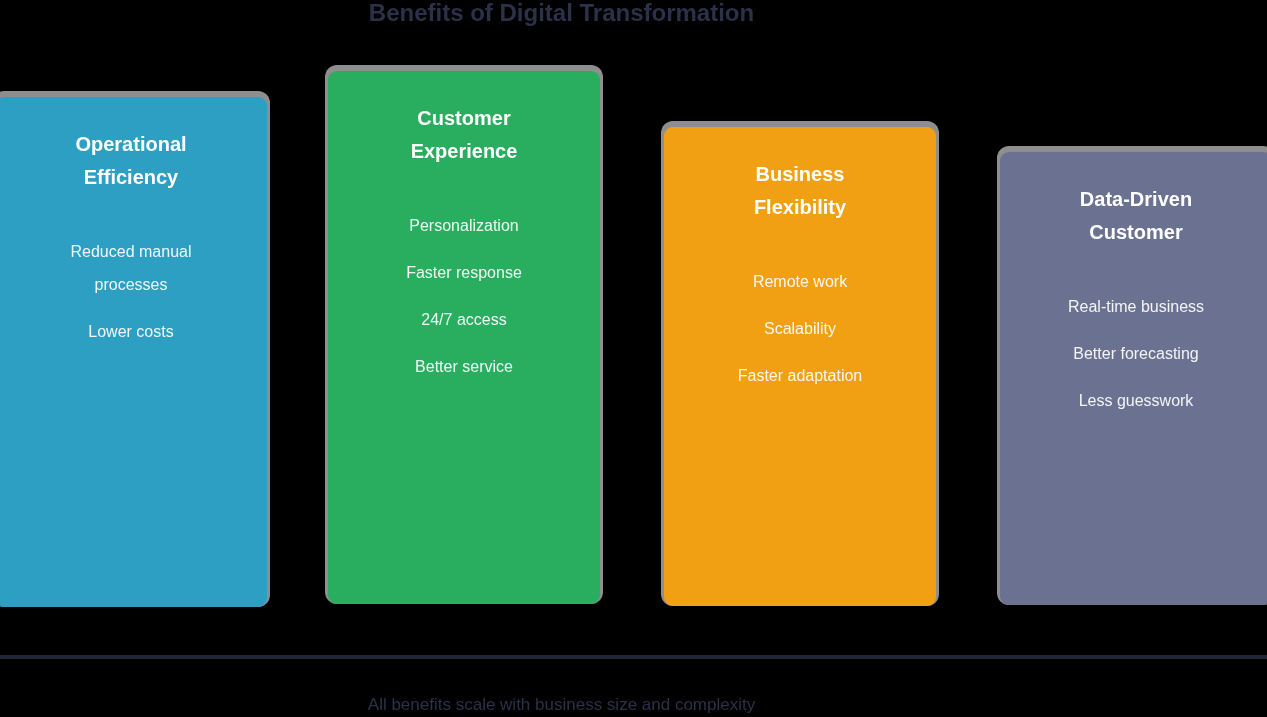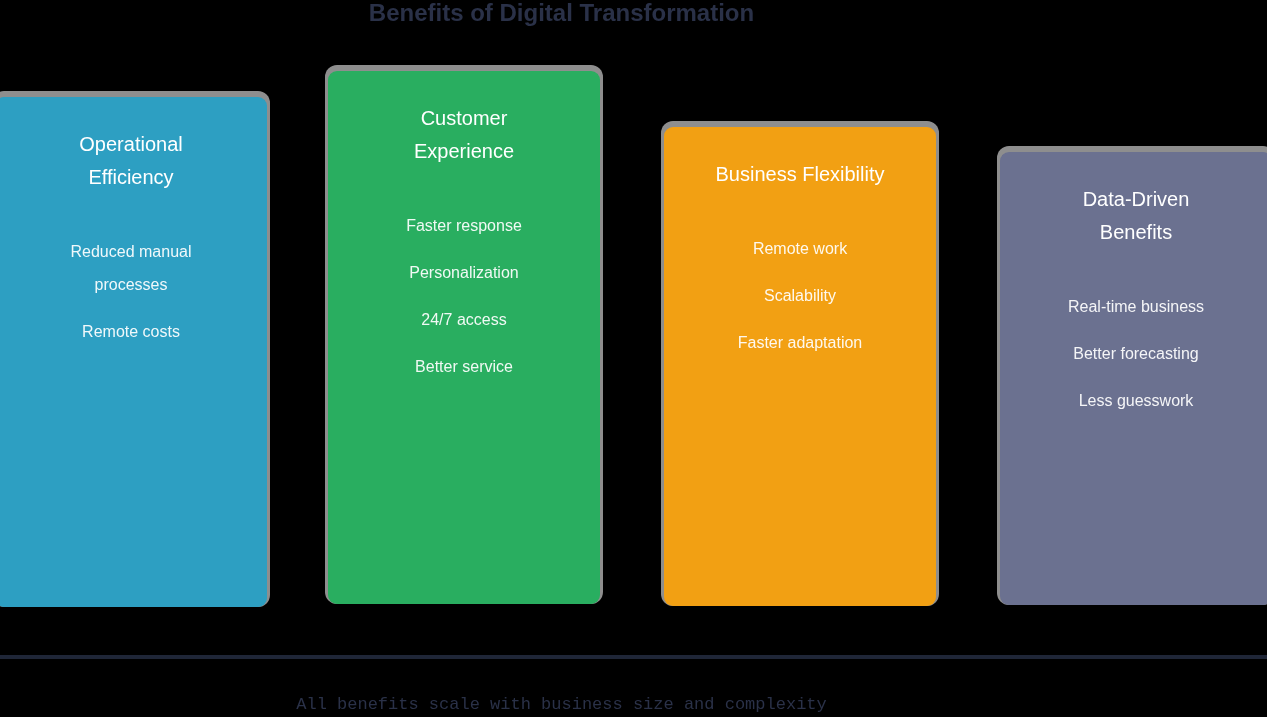--- a/index.html
+++ b/index.html
@@ -34,21 +34,21 @@
     box-shadow: 0 -3px 0 3px #8e8e8e;
     color: #ffffff;
     text-align: center;
     box-sizing: border-box;
     padding-top: 31px;
   }
   .card-title {
     width: 170px;
     margin: 0 auto;
     font-size: 20px;
-    font-weight: normal;
+    font-weight: bold;
     line-height: 33px;
     color: #ffffff;
   }
   .card-items {
     width: 190px;
     margin: 41px auto 0 auto;
   }
   .card-item {
     font-size: 16px;
     line-height: 33px;
@@ -65,56 +65,55 @@
   }
   .page-caption {
     position: absolute;
     top: 694px;
     left: 50%;
     transform: translateX(calc(-50% + 33px));
     white-space: nowrap;
     font-size: 17px;
     line-height: 21px;
     color: #262d42;
-    font-family: Liberation Mono, monospace;
   }
 </style>
 </head>
 <body style="background: rgb(0, 0, 0);">
 
 <div class="stage" style="background: rgb(0, 0, 0);">
   <div class="page-title" style="color: rgb(42, 49, 72);">Benefits of Digital Transformation</div>
 
   <div id="cards-root">
       <div class="card" style="left: -5px; top: 97px; width: 272px; height: 510px; background: rgb(45, 159, 194);">
     <div class="card-title">Operational Efficiency</div>
     <div class="card-items">
           <div class="card-item">Reduced manual processes</div>
-          <div class="card-item">Remote costs</div>
+          <div class="card-item">Lower costs</div>
         </div>
   </div>
       <div class="card" style="left: 328px; top: 71px; width: 272px; height: 533px; background: rgb(41, 174, 96);">
     <div class="card-title">Customer Experience</div>
     <div class="card-items">
+          <div class="card-item">Personalization</div>
           <div class="card-item">Faster response</div>
-          <div class="card-item">Personalization</div>
           <div class="card-item">24/7 access</div>
           <div class="card-item">Better service</div>
         </div>
   </div>
       <div class="card" style="left: 664px; top: 127px; width: 272px; height: 479px; background: rgb(242, 160, 19);">
     <div class="card-title">Business Flexibility</div>
     <div class="card-items">
           <div class="card-item">Remote work</div>
           <div class="card-item">Scalability</div>
           <div class="card-item">Faster adaptation</div>
         </div>
   </div>
       <div class="card" style="left: 1000px; top: 152px; width: 272px; height: 453px; background: rgb(107, 113, 144);">
-    <div class="card-title">Data-Driven Benefits</div>
+    <div class="card-title">Data-Driven Customer</div>
     <div class="card-items">
           <div class="card-item">Real-time business</div>
           <div class="card-item">Better forecasting</div>
           <div class="card-item">Less guesswork</div>
         </div>
   </div>
     </div>
 
   <div class="divider" style="background: rgb(31, 38, 55);"></div>
 

